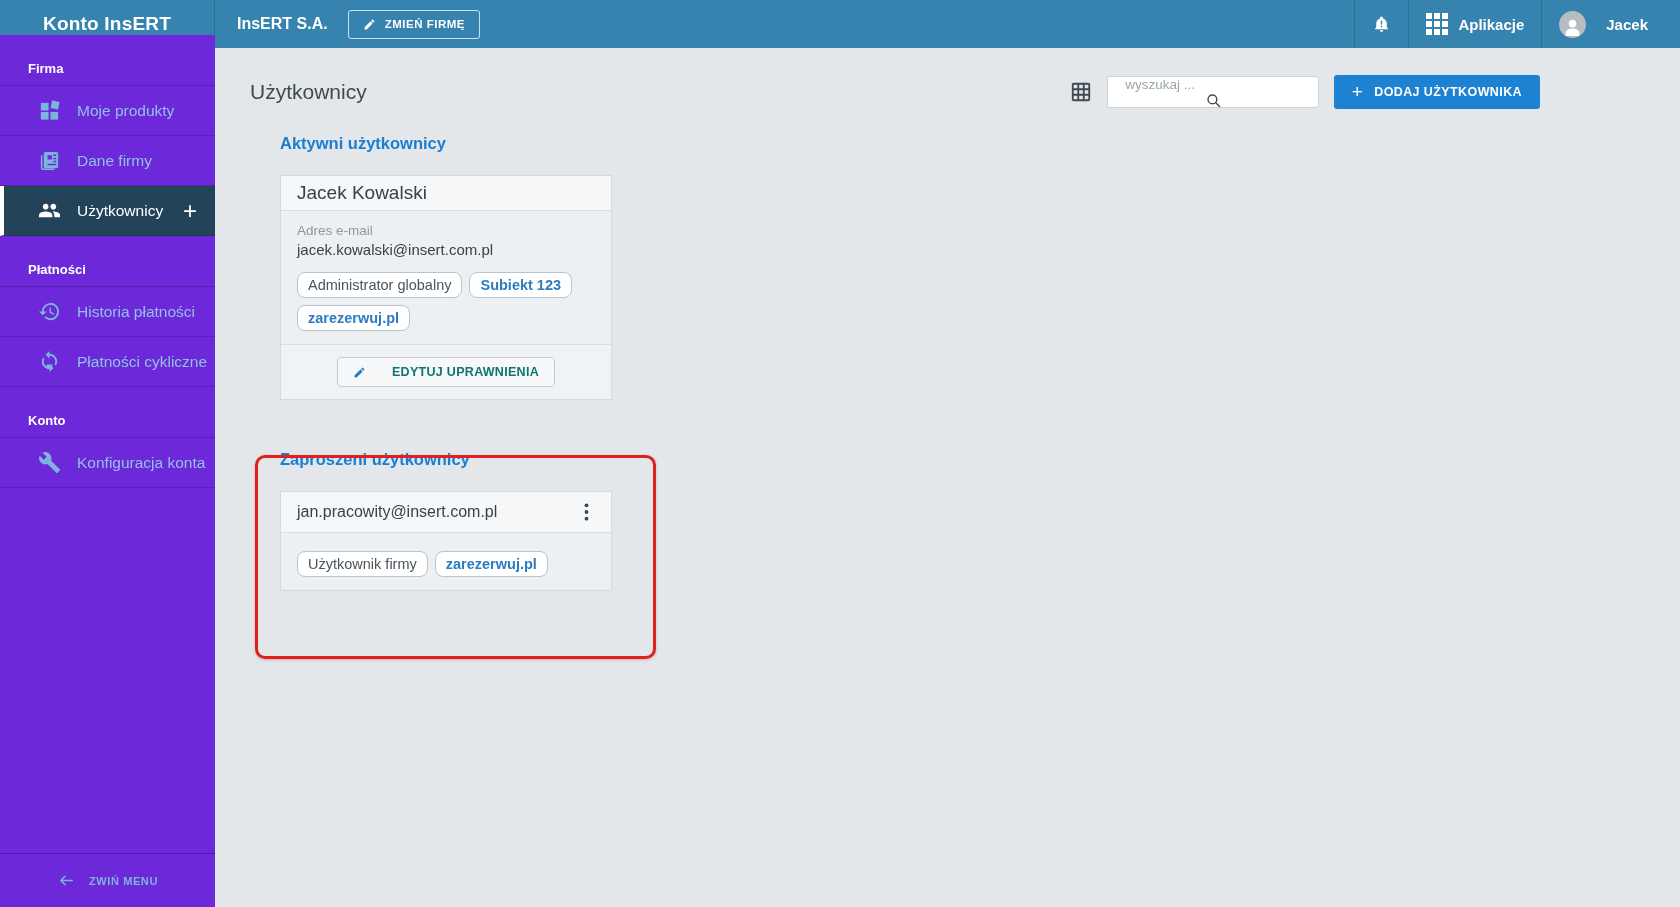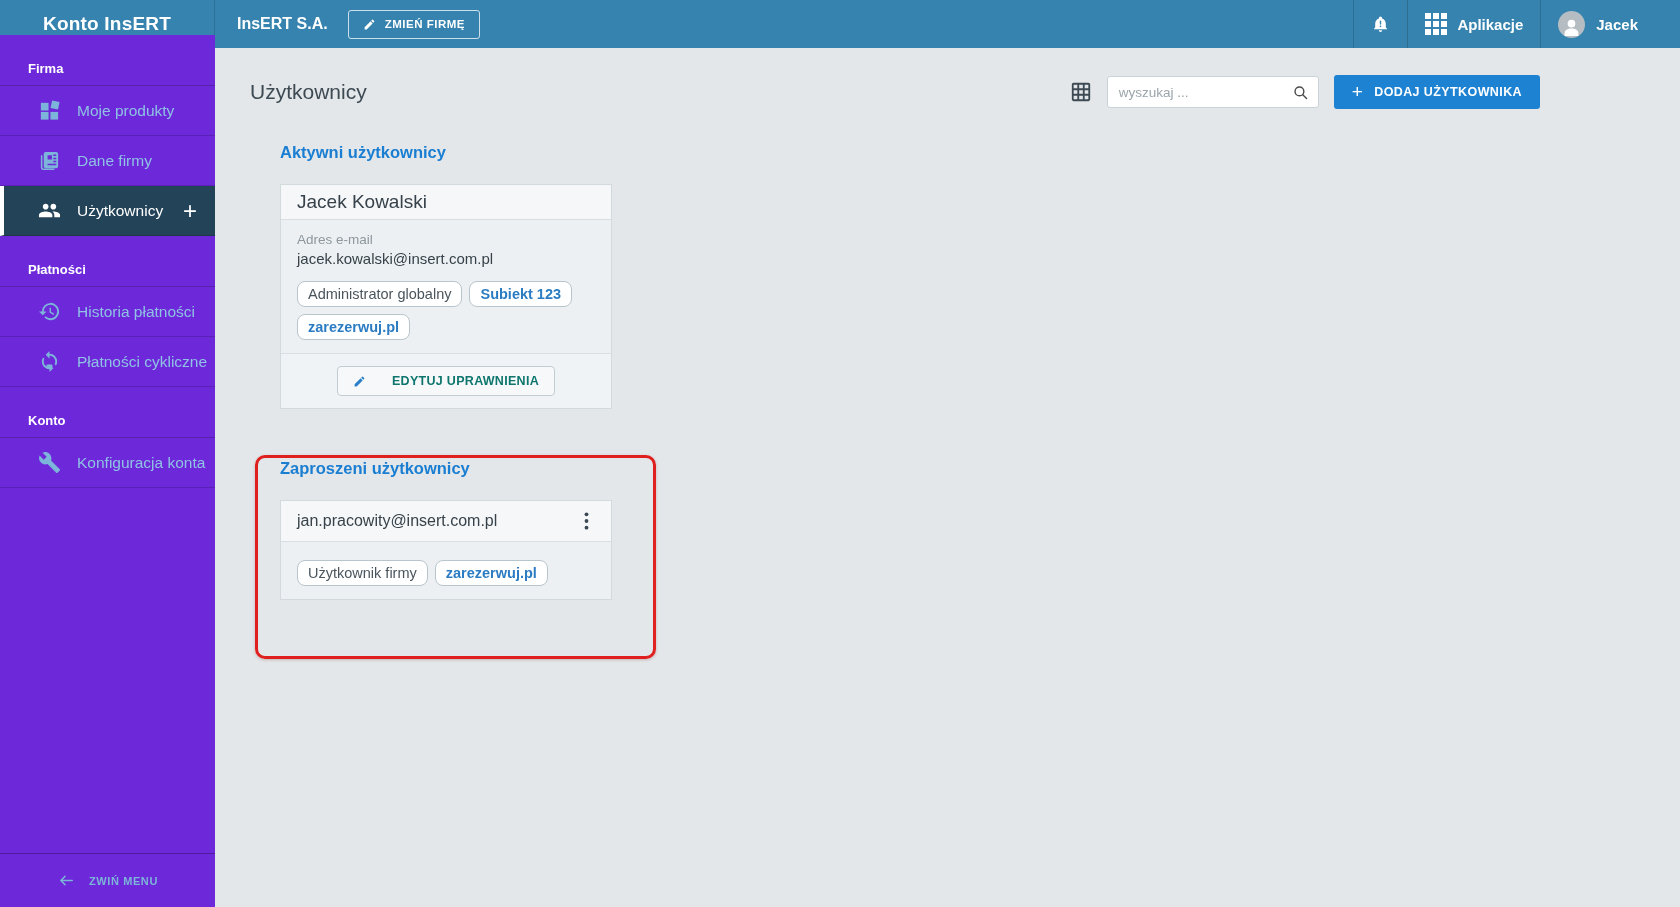--- a/index.html
+++ b/index.html
@@ -34,21 +34,21 @@
     padding:7px 14px; font-family:inherit;
     font-size:11.5px; font-weight:bold; letter-spacing:.5px;
     cursor:pointer;
   }
   .topbar-right { margin-left:auto; display:flex; align-items:stretch; }
   .tb-section {
     display:flex; align-items:center; gap:10px;
     padding:0 17px; border-left:1px solid rgba(0,0,0,.16);
     cursor:pointer;
   }
-  .tb-section.user { padding-right:42px; gap:11px; }
+  .tb-section.user { padding-right:32px; gap:20px; }
   .tb-label { font-size:15px; font-weight:bold; color:#fff; }
   .apps-grid { display:grid; grid-template-columns:repeat(3,6px); grid-gap:2px; }
   .apps-grid i { width:6px; height:6px; background:#fff; display:block; }
   .avatar {
     width:27px; height:27px; border-radius:50%;
     background:#b5bcc2; overflow:hidden;
     display:flex; align-items:flex-end; justify-content:center;
   }
 
   
@@ -90,40 +90,40 @@
   .main-header {
     display:flex; align-items:center;
     margin:26px 140px 0 35px; height:36px;
   }
   .page-title { font-size:21px; font-weight:normal; color:#3d4a53; }
   .header-controls { margin-left:auto; display:flex; align-items:center; gap:15px; }
   .table-view-btn { width:22px; height:22px; display:flex; cursor:pointer; }
   .search-box {
     width:212px; height:32px; background:#fff;
     border:1px solid #cad3d7; border-radius:3px;
-    display:flex; align-items:center; padding:0 9px 0 11px;
+    display:flex; align-items:center; padding:0 9px 0 11px;flex-direction:column;
   }
   .search-box input {
     flex:1; border:none; outline:none; background:transparent;
     font-family:inherit; font-size:13.5px; color:#3d4a53; min-width:0;
   }
   .search-box input::placeholder { color:#9aa5ab; }
   .search-box .s-glass { width:17px; height:17px; display:flex; cursor:pointer; }
   .add-user-btn {
     height:34px; padding:0 18px;
     background:#1e82d2; color:#fff; border:none; border-radius:3px;
     display:flex; align-items:center; gap:11px;
     font-family:inherit; font-size:12.5px; font-weight:bold; letter-spacing:.4px;
     cursor:pointer;
   }
   .add-user-btn .plus { font-size:19px; font-weight:normal; line-height:1; margin-top:-2px; }
 
   .content { margin-left:65px; width:332px; }
   .section-heading {
-    margin-top:33px; color:#1a7ed2;
+    margin-top:24px; color:#1a7ed2;
     font-size:16.5px; font-weight:bold;
   }
   .section-heading.second { margin-top:50px; }
 
   .user-card {
     margin-top:22px; background:#edf0f2;
     border:1px solid #d3dadd;
   }
   .card-header {
     background:#f5f7f9; border-bottom:1px solid #d8dee1;

